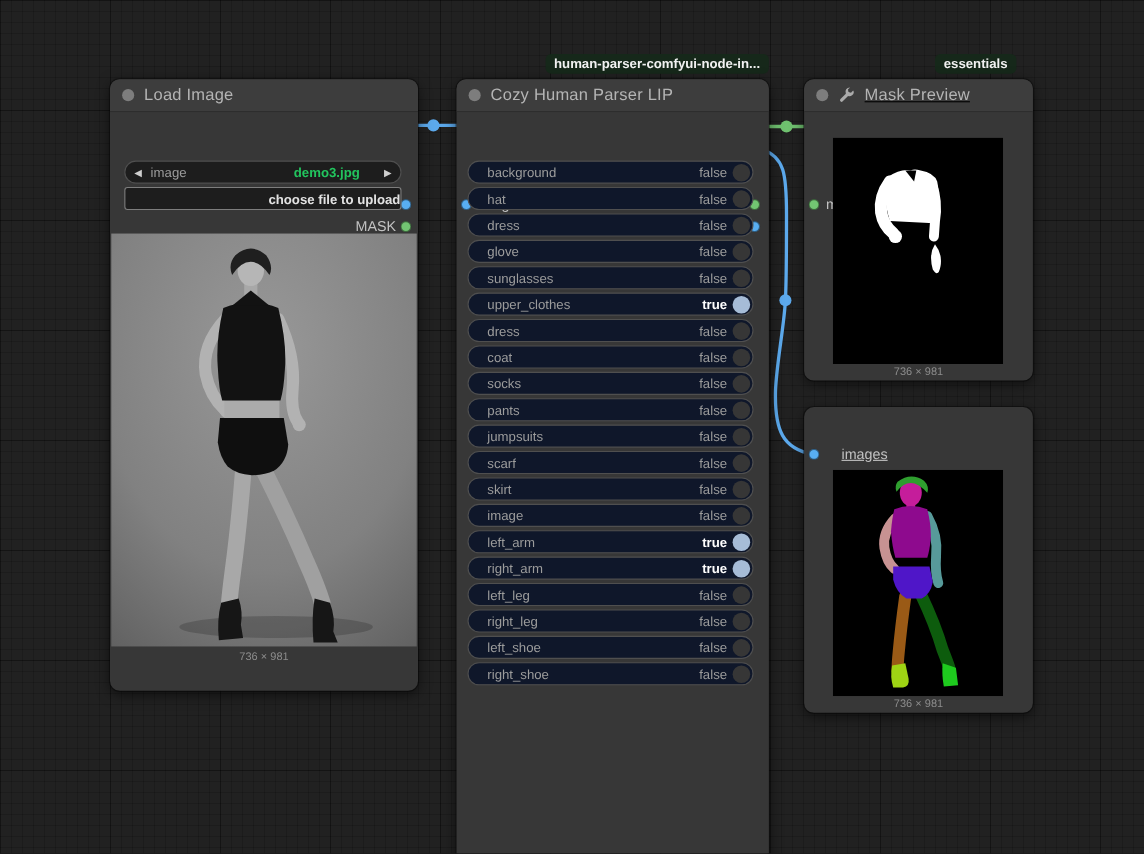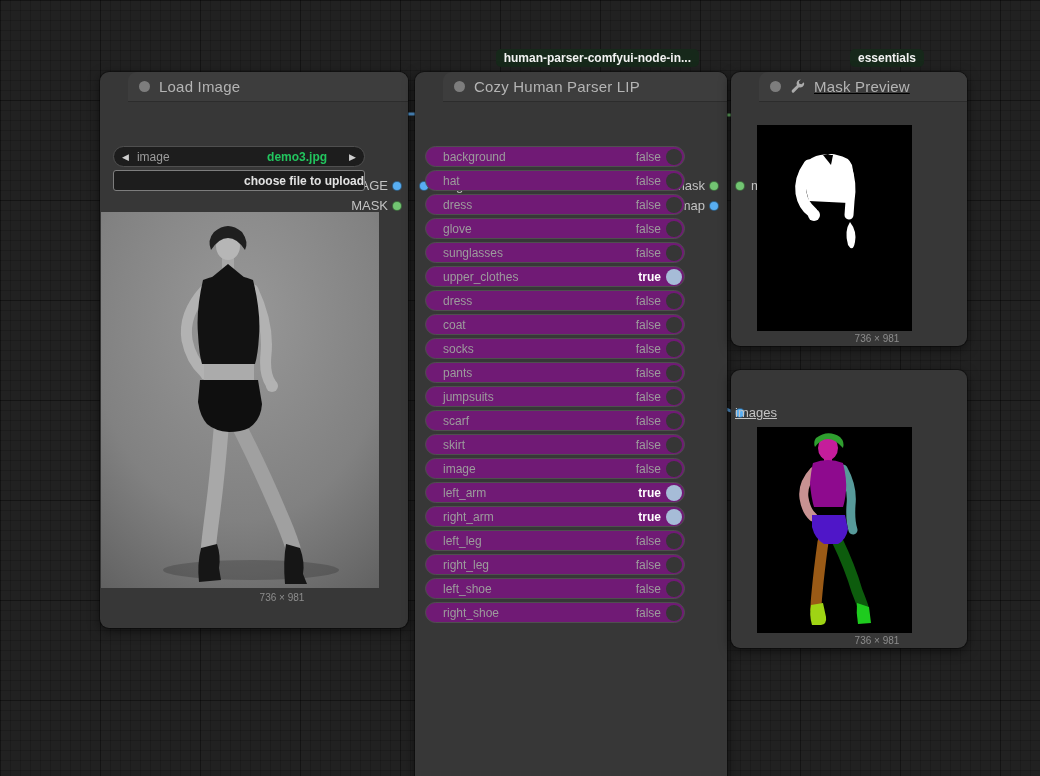--- a/index.html
+++ b/index.html
@@ -11,21 +11,20 @@
       linear-gradient(90deg, rgba(0,0,0,.30) 1px, transparent 1px),
       linear-gradient(rgba(0,0,0,.16) 1px, transparent 1px),
       linear-gradient(90deg, rgba(0,0,0,.16) 1px, transparent 1px);
     background-size:100px 100px,100px 100px,10px 10px,10px 10px;
     font-family:"Liberation Sans", sans-serif;
   }
   .wires{position:absolute;left:0;top:0;pointer-events:none;}
   .node{
     position:absolute;background:#373737;border-radius:9px;
     box-shadow:0 3px 12px rgba(0,0,0,.55), 0 0 0 1px rgba(0,0,0,.35);
-    padding-left:28px;
   }
   .node-header{
     height:30px;display:flex;align-items:center;gap:9px;padding:0 11px;
     color:#b4b4b4;font-size:15px;letter-spacing:.2px;
     background:#3d3d3d;border-radius:9px 9px 0 0;
     border-bottom:1px solid rgba(0,0,0,.28);
     cursor:move;box-sizing:border-box;
   }
   .collapse-dot{width:11px;height:11px;border-radius:50%;background:#7d7d7d;flex:0 0 auto;}
   .port{position:absolute;width:10px;height:10px;border-radius:50%;border:1px solid rgba(0,0,0,.45);box-sizing:border-box;}
@@ -39,21 +38,21 @@
   .combo .arrow{font-size:9px;color:#cfcfcf;padding:0 8px;cursor:pointer;}
   .combo .combo-name{flex:0 0 auto;}
   .combo .combo-value{flex:1;text-align:right;color:#22c55e;font-weight:bold;margin-right:14px;}
   .upload-btn{
     position:absolute;height:21px;background:#1d1d1d;border:1px solid #7d7d7d;border-radius:3px;
     color:#e2e2e2;font-weight:bold;font-size:12px;display:flex;align-items:center;justify-content:flex-end;
     box-sizing:border-box;cursor:pointer;
   }
   .toggles{position:absolute;display:flex;flex-direction:column;gap:3px;}
   .toggle-row{
-    height:21px;border-radius:11px;background:#701a75;border:1px solid #4f4f4f;
+    height:21px;border-radius:11px;background:#0f172a;border:1px solid #4f4f4f;
     display:flex;align-items:center;box-sizing:border-box;cursor:pointer;justify-content:center;
   }
   .toggle-label{margin-left:17px;font-size:12px;color:#9c9c9c;flex:1;}
   .toggle-value{font-size:12px;color:#9c9c9c;margin-right:5px;}
   .toggle-value.on{color:#ffffff;font-weight:bold;}
   .toggle-knob{width:16px;height:16px;border-radius:50%;background:#363636;margin-right:2px;flex:0 0 auto;}
   .img-frame{position:absolute;overflow:hidden;}
   .img-frame svg{display:block;}
   .caption{position:absolute;width:100%;text-align:center;color:#8d8d8d;font-size:10px;}
   .badge{
@@ -274,21 +273,21 @@
           <path stroke="none" d="M93,97 Q100,106 98,117 Q96,128 91,120 Q87,106 93,97 Z"></path>
           <path stroke="none" d="M66,30 L76,30 L74,40 Z" fill="#000000"></path>
         </g>
       </svg>
     </div>
     <div class="caption" style="top:261px;">736 × 981</div>
   </div>
 
   <div class="node" style="left:731px;top:370px;width:208px;height:278px;">
     <span class="port" style="left: 4px; top: 38px; background: rgb(88, 174, 242);"></span>
-    <span class="port-label" style="left:4px;top:36px;text-decoration:underline;">images</span>
+    <span class="port-label" style="left:34px;top:36px;text-decoration:underline;">images</span>
 
     <div class="img-frame" style="left:26px;top:57px;width:155px;height:206px;">
       <svg width="155" height="206" viewBox="0 0 155 206">
         <rect width="155" height="206" fill="#000000"></rect>
         <g>
           <path d="M66,115 Q62,144 60,166 Q59,176 59,182" stroke-width="11" fill="none" stroke-linecap="round" stroke="#9a5a16"></path>
           <path d="M80,113 Q93,140 100,164 Q104,174 106,180" stroke-width="11" fill="none" stroke-linecap="round" stroke="#0d5c0d"></path>
           <path d="M57,44 Q45,57 47,71 Q49,84 56,90" stroke-width="9" fill="none" stroke-linecap="round" stroke="#c79292"></path>
           <path d="M86,42 Q96,60 94,78 Q93,94 96,103" stroke-width="9" fill="none" stroke-linecap="round" stroke="#579a9a"></path>
           <path d="M67,30 h8 v8 h-8 z" fill="#c51d9b"></path>

